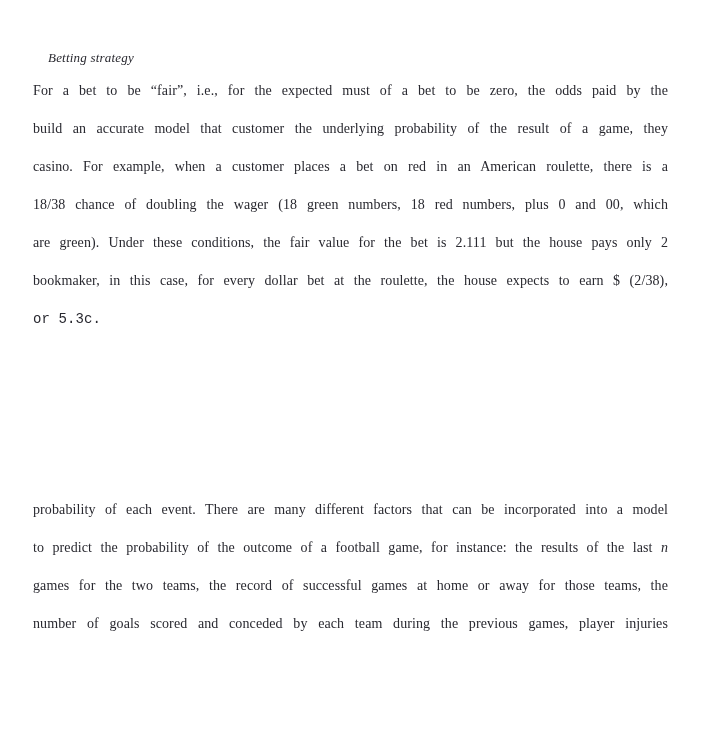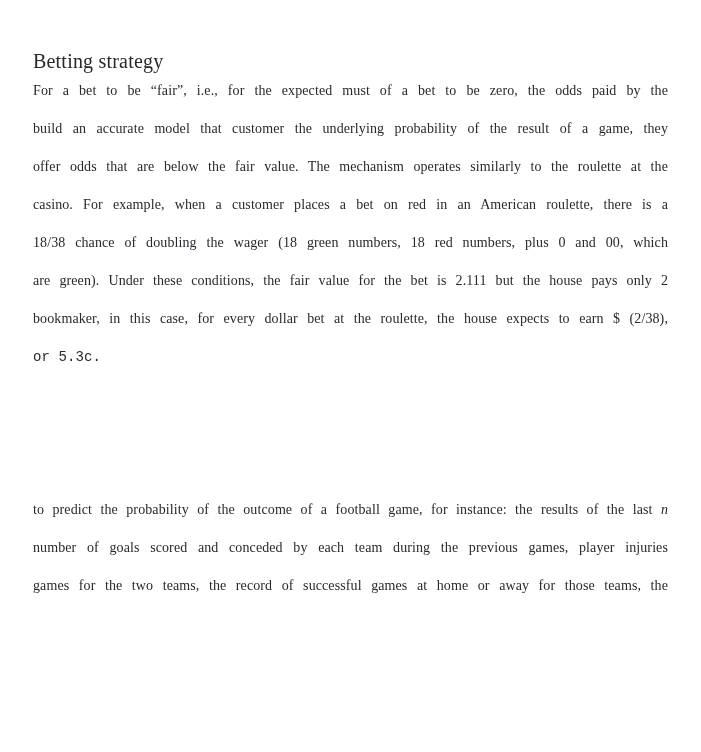--- a/index.html
+++ b/index.html
@@ -11,23 +11,24 @@
     position: relative;
     width: 701px;
     height: 752px;
     background: #ffffff;
     overflow: hidden;
     font-family: "Liberation Serif", serif;
     color: #28282f;
   }
   .heading {
     position: absolute;
-    left: 33px;
+    left: 48px;
     top: 50px;
-    font-size: 20px;
+    font-size: 13px;
+    font-style: italic;
     letter-spacing: 0.2px;
   }
   .para {
     position: absolute;
     left: 33px;
     width: 635px;
     font-size: 14px;
   }
   .p1 { top: 72px; }
   .p2 { top: 491px; }
@@ -48,25 +49,25 @@
   .it { font-style: italic; }
 </style>
 </head>
 <body>
 
 <div class="page">
   <div class="heading">Betting strategy</div>
   <div class="para p1">
       <div class="line">For a bet to be “fair”, i.e., for the expected must of a bet to be zero, the odds paid by the</div>
       <div class="line">build an accurate model that customer the underlying probability of the result of a game, they</div>
-      <div class="line">offer odds that are below the fair value. The mechanism operates similarly to the roulette at the</div>
       <div class="line">casino. For example, when a customer places a bet on red in an American roulette, there is a</div>
       <div class="line">18/38 chance of doubling the wager (18 green numbers, 18 red numbers, plus 0 and 00, which</div>
       <div class="line">are green). Under these conditions, the fair value for the bet is 2.111 but the house pays only 2</div>
       <div class="line">bookmaker, in this case, for every dollar bet at the roulette, the house expects to earn $ (2/38),</div>
       <div class="line lastleft">or 5.3c.</div>
     </div>
   <div class="para p2">
+      <div class="line">probability of each event. There are many different factors that can be incorporated into a model</div>
       <div class="line"><span>to predict the probability of the outcome of a football game, for instance: the results of the last </span><span class="it">n</span></div>
+      <div class="line">games for the two teams, the record of successful games at home or away for those teams, the</div>
       <div class="line">number of goals scored and conceded by each team during the previous games, player injuries</div>
-      <div class="line">games for the two teams, the record of successful games at home or away for those teams, the</div>
     </div>
 </div>
 
 </body></html>

